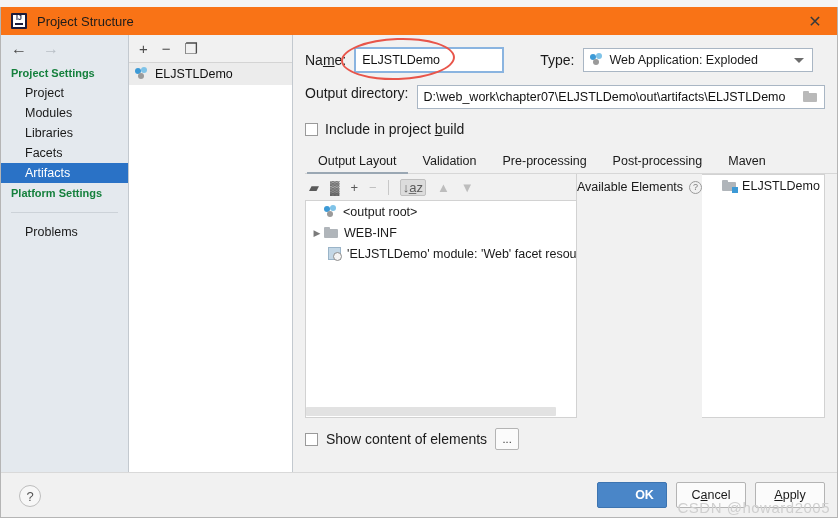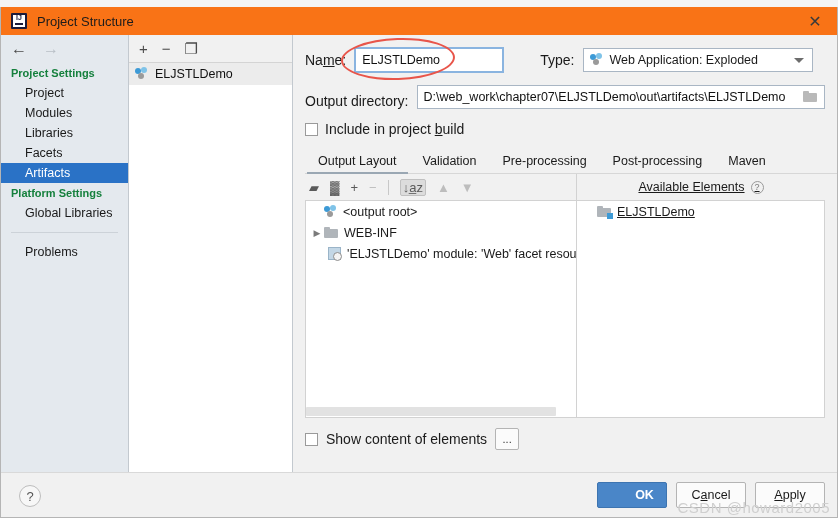--- a/index.html
+++ b/index.html
@@ -241,21 +241,21 @@
     margin-top: -2px;
     width: 0; height: 0;
     border-left: 5px solid transparent;
     border-right: 5px solid transparent;
     border-top: 5px solid #6d6d6d;
   }
   .combo .ctext { margin-left: 6px; }
 
   .row-out {
     display: flex;
-    align-items: flex-end;
+    align-items: flex-start;
     padding: 12px 12px 0 12px;
   }
   #outdir {
     flex: 1;
     margin-left: 8px;
     justify-content: space-between;
   }
   .folder-ico {
     width: 15px; height: 12px;
     position: relative;
@@ -317,21 +317,21 @@
     margin: 0 12px 0 12px;
     height: 244px;
   }
   .pane-left {
     width: 272px;
     display: flex; flex-direction: column;
     border-right: 1px solid #d2d2d2;
   }
   .pane-right {
     flex: 1;
-    display: flex; flex-direction: column; text-decoration: underline;
+    display: flex; flex-direction: row;
   }
 
   .pane-toolbar {
     height: 26px;
     display: flex;
     align-items: center;
     gap: 11px;
     padding-left: 4px;
   }
   .ptb {
@@ -552,21 +552,20 @@
         </div>
 
         <div class="side-group">Project Settings</div>
         <div class="side-item">Project</div>
         <div class="side-item">Modules</div>
         <div class="side-item">Libraries</div>
         <div class="side-item">Facets</div>
         <div class="side-item selected">Artifacts</div>
 
         <div class="side-group">Platform Settings</div>
-        <div class="side-item">Global Libraries</div>
 
         <div class="side-sep"></div>
         <div class="side-item">Problems</div>
       </div>
 
       <div class="artifacts">
         <div class="art-toolbar">
           <span class="tb-ico">+</span>
           <span class="tb-ico">−</span>
           <span class="tb-ico">❐</span>

